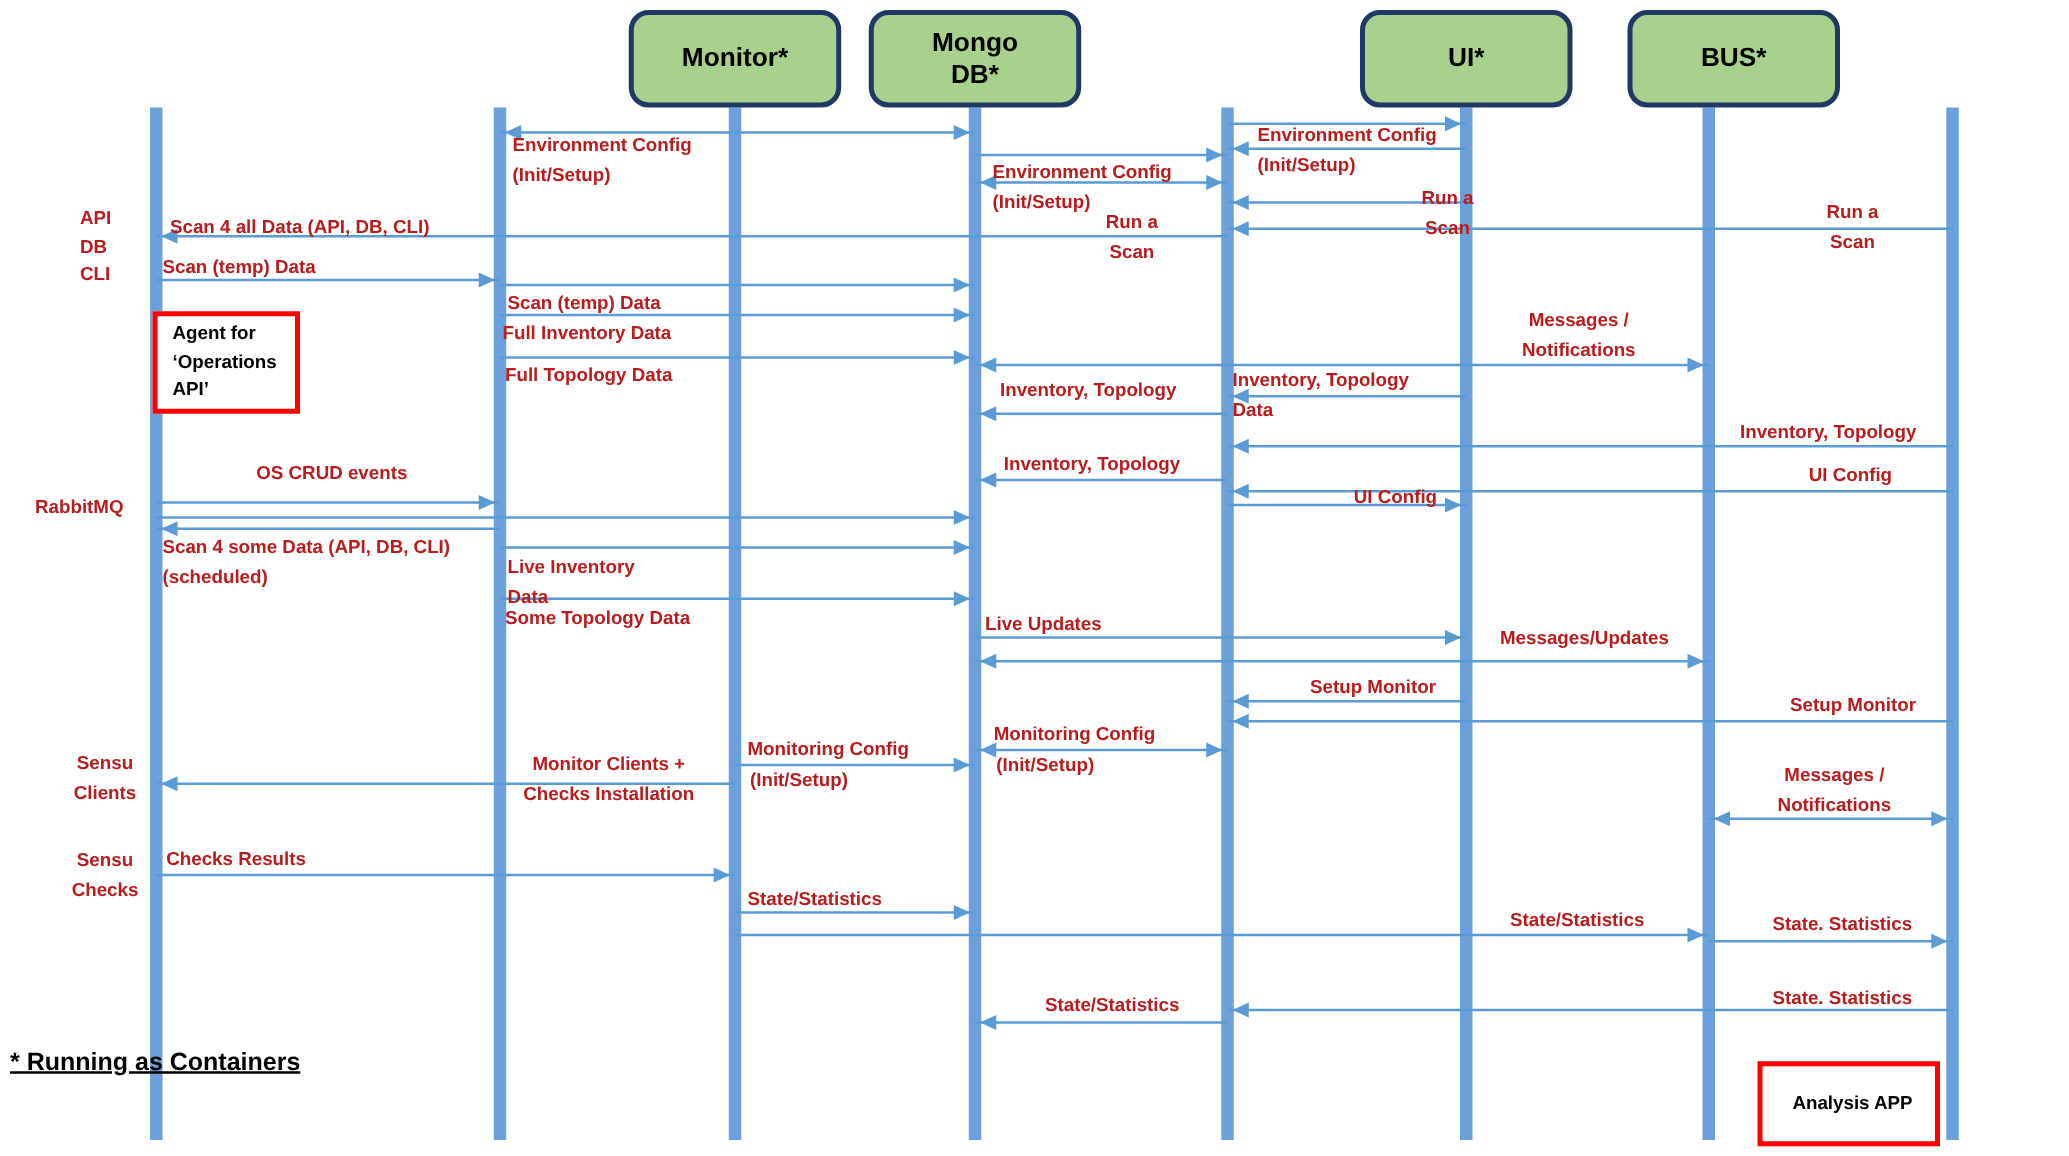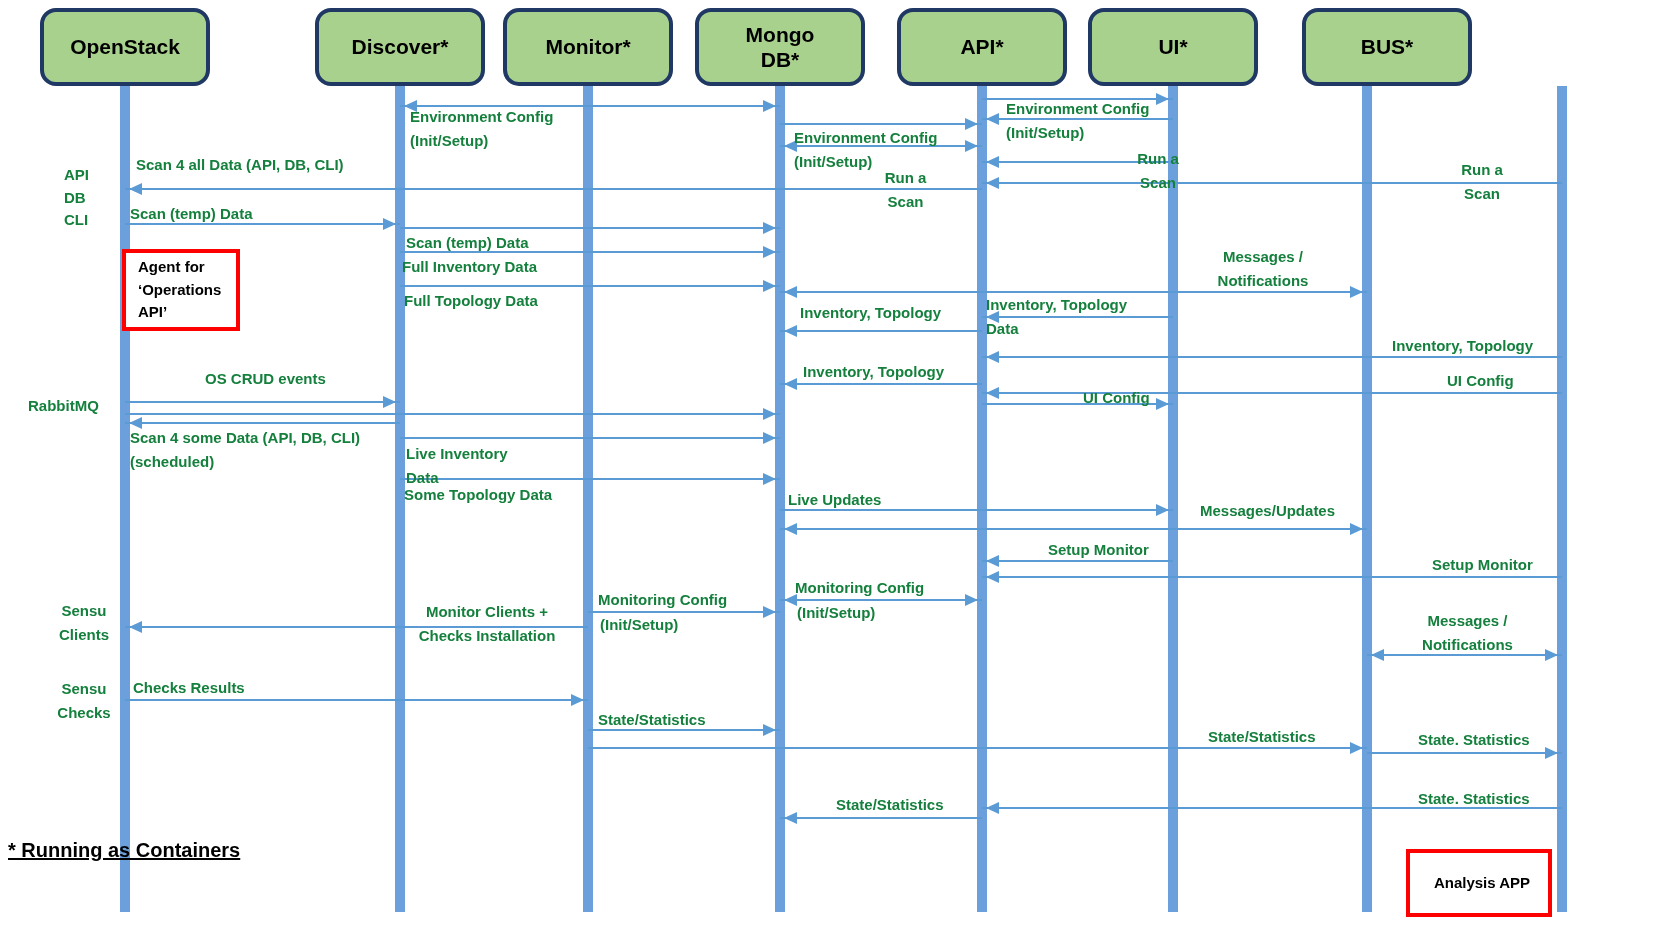--- a/index.html
+++ b/index.html
@@ -7,21 +7,21 @@
          font-family:"Liberation Sans",sans-serif;}
   .actor-box{position:absolute;top:8px;width:162px;height:70px;border:4px solid #1F3864;
              border-radius:16px;background:#A9D18E;display:flex;align-items:center;justify-content:center;
              text-align:center;font-weight:bold;font-size:21px;color:#000;line-height:1.2;z-index:6;}
   .actor-box.external{border-color:#8FAADC;}
   .lifeline{position:absolute;top:86px;width:10px;height:826px;background:#6CA0DC;z-index:1;}
   .msg-line{position:absolute;height:2px;background:#5B9BD5;z-index:3;}
   .head{position:absolute;width:0;height:0;border-top:6px solid transparent;border-bottom:6px solid transparent;z-index:4;}
   .head.right{border-left:13px solid #5B9BD5;}
   .head.left{border-right:13px solid #5B9BD5;}
-  .lbl{position:absolute;font-weight:bold;font-size:15px;color:#15803d;line-height:1.6;
+  .lbl{position:absolute;font-weight:bold;font-size:15px;color:#b91c1c;line-height:1.6;
        white-space:pre-line;z-index:5;}
   .annotation{position:absolute;border:4px solid #FF0000;background:#ffffff;z-index:6;
               font-weight:bold;font-size:15px;color:#000;line-height:1.5;white-space:pre-line;
               display:flex;align-items:center;}
   .annotation .inner{padding:4px 6px 4px 12px;}
   .annotation.centered{justify-content:center;text-align:center;}
   #footnote{position:absolute;left:8px;top:839px;font-weight:bold;font-size:20px;color:#000;
             text-decoration:underline;z-index:5;}
 </style>
 </head>
@@ -124,21 +124,21 @@
     <div class="lbl" style="left: 794px; top: 126px;">Environment Config
 (Init/Setup)</div>
     <div class="lbl" style="left: 1006px; top: 97px;">Environment Config
 (Init/Setup)</div>
     <div class="lbl" style="left: 1128px; top: 147px; width: 60px; text-align: center;">Run a
 Scan</div>
     <div class="lbl" style="left: 1452px; top: 158px; width: 60px; text-align: center;">Run a
 Scan</div>
     <div class="lbl" style="left: 878px; top: 166px; width: 55px; text-align: center;">Run a
 Scan</div>
-    <div class="lbl" style="left: 136px; top: 153px;">Scan 4 all Data (API, DB, CLI)</div>
+    <div class="lbl" style="left: 136px; top: 170px;">Scan 4 all Data (API, DB, CLI)</div>
     <div class="lbl" style="left: 64px; top: 164px; line-height: 1.5;">API
 DB
 CLI</div>
     <div class="lbl" style="left: 130px; top: 202px;">Scan (temp) Data</div>
     <div class="lbl" style="left: 406px; top: 231px;">Scan (temp) Data</div>
     <div class="lbl" style="left: 402px; top: 255px;">Full Inventory Data</div>
     <div class="lbl" style="left: 404px; top: 289px;">Full Topology Data</div>
     <div class="lbl" style="left: 1198px; top: 245px; width: 130px; text-align: center;">Messages /
 Notifications</div>
     <div class="lbl" style="left: 800px; top: 301px;">Inventory, Topology</div>
@@ -174,21 +174,18 @@
 Checks</div>
     <div class="lbl" style="left: 598px; top: 708px;">State/Statistics</div>
     <div class="lbl" style="left: 1208px; top: 725px;">State/Statistics</div>
     <div class="lbl" style="left: 1418px; top: 728px;">State. Statistics</div>
     <div class="lbl" style="left: 1418px; top: 787px;">State. Statistics</div>
     <div class="lbl" style="left: 836px; top: 793px;">State/Statistics</div>
     <div class="annotation centered" style="left: 1406px; top: 849px; width: 138px; height: 60px;"><div class="inner">Analysis APP</div></div>
     <div class="annotation" style="left: 122px; top: 249px; width: 110px; height: 74px;"><div class="inner">Agent for
 ‘Operations
 API’</div></div>
-    <div class="actor-box" style="left: 40px; white-space: pre-line;">OpenStack</div>
-    <div class="actor-box" style="left: 315px; white-space: pre-line;">Discover*</div>
     <div class="actor-box" style="left: 503px; white-space: pre-line;">Monitor*</div>
     <div class="actor-box" style="left: 695px; white-space: pre-line;">Mongo
 DB*</div>
-    <div class="actor-box" style="left: 897px; white-space: pre-line;">API*</div>
     <div class="actor-box" style="left: 1088px; white-space: pre-line;">UI*</div>
     <div class="actor-box" style="left: 1282px; white-space: pre-line; margin-left: 20px;">BUS*</div>
   </div>
 
 </body></html>

